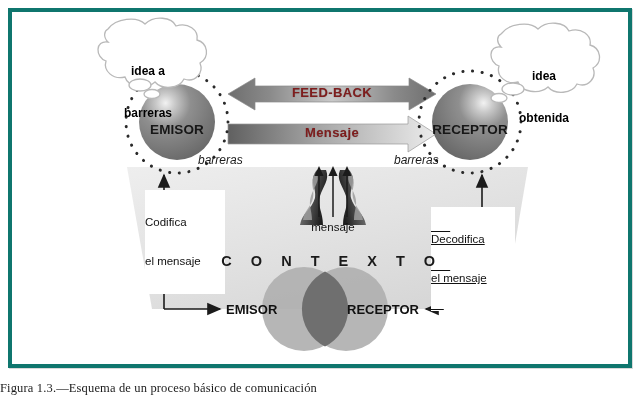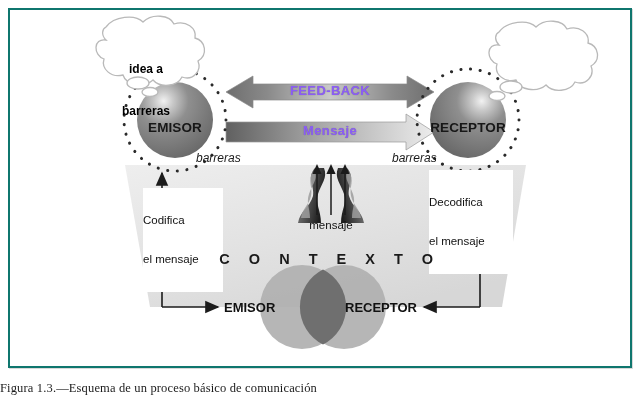--- a/index.html
+++ b/index.html
@@ -6,21 +6,21 @@
   body{
     width:640px;height:411px;overflow:hidden;
     font-family:"Liberation Sans", sans-serif;
     -webkit-font-smoothing:antialiased;
   }
   #root{position:relative;width:640px;height:411px;background:#ffffff;}
 
   
   #figure-frame{
     position:absolute;left:8px;top:8px;width:624px;height:360px;
-    border:2px solid #0f766e;
+    border:4px solid #0f766e;
     box-sizing:border-box;
     background:#ffffff;
     box-shadow:1px 1px 0 #d9d9d9;
   }
   #diagram{position:absolute;left:0;top:0;width:624px;height:360px;}
 
   
   #caption{
     position:absolute;left:0;top:381px;width:640px;
     text-align:left;
@@ -37,21 +37,21 @@
     letter-spacing:.1px;text-align:center;
   }
   .cloud-text{
     font-size:12px;font-weight:bold;color:#000;text-align:center;
     line-height:14px;
   }
   .barreras{
     font-size:12px;font-style:italic;color:#1a1a1a;text-align:right;
   }
   .arrow-text{
-    font-size:13px;font-weight:bold;color:#8b5cf6;
+    font-size:13px;font-weight:bold;color:#7f1d1d;
     text-align:center;letter-spacing:.4px;
     text-shadow:0 0 1px rgba(90,90,90,.65);
   }
   .canal-text{
     font-size:14px;color:#101010;text-align:center;font-weight:400;
   }
   .sidecap{
     font-size:11.5px;color:#111;line-height:13px;
     background:#ffffff;text-align:left;
   }
@@ -228,35 +228,39 @@
                  A42,42 0 0 1 313,334.5
                  A42,42 0 0 1 313,259.5 Z" fill="#6f6f6f"></path>
       </g>
     </svg>
 
     <div class="lbl cloud-text" style="left:88px;top:24px;width:96px;">
       <div>idea a</div>
       <div>barreras</div>
     </div>
 
+    <div class="lbl cloud-text" style="left:484px;top:29px;width:96px;">
+      <div>idea</div>
+      <div>obtenida</div>
+    </div>
 
     <div class="lbl sphere-label" style="left:118px;top:110px;width:94px;">EMISOR</div>
     <div class="lbl sphere-label" style="left:406px;top:110px;width:104px;">RECEPTOR</div>
 
     <div class="lbl barreras" style="left:186px;top:141px;">barreras</div>
     <div class="lbl barreras" style="left:382px;top:141px;">barreras</div>
 
     <div class="lbl arrow-text" style="left:240px;top:73px;width:160px;">FEED-BACK</div>
     <div class="lbl arrow-text" style="left:240px;top:113px;width:160px;">Mensaje</div>
 
     <div class="lbl sidecap" style="left:133px;top:178px;width:80px;">
       <div>Codifica</div>
       <div>el mensaje</div>
     </div>
-    <div class="lbl sidecap right" style="left:419px;top:160px;width:84px;">
+    <div class="lbl sidecap right" style="left:419px;top:195px;width:84px;text-decoration:underline;">
       <div>Decodifica</div>
       <div>el mensaje</div>
     </div>
 
     <div class="lbl ruidos" style="left:281px;top:209px;width:80px;">mensaje</div>
 
     <div class="lbl contexto" style="left:150px;top:228px;width:340px;margin-top:13px;">C O N T E X T O</div>
 
     <div class="lbl venn-label" style="left:214px;top:290px;">EMISOR</div>
     <div class="lbl venn-label" style="left:335px;top:290px;">RECEPTOR</div>

